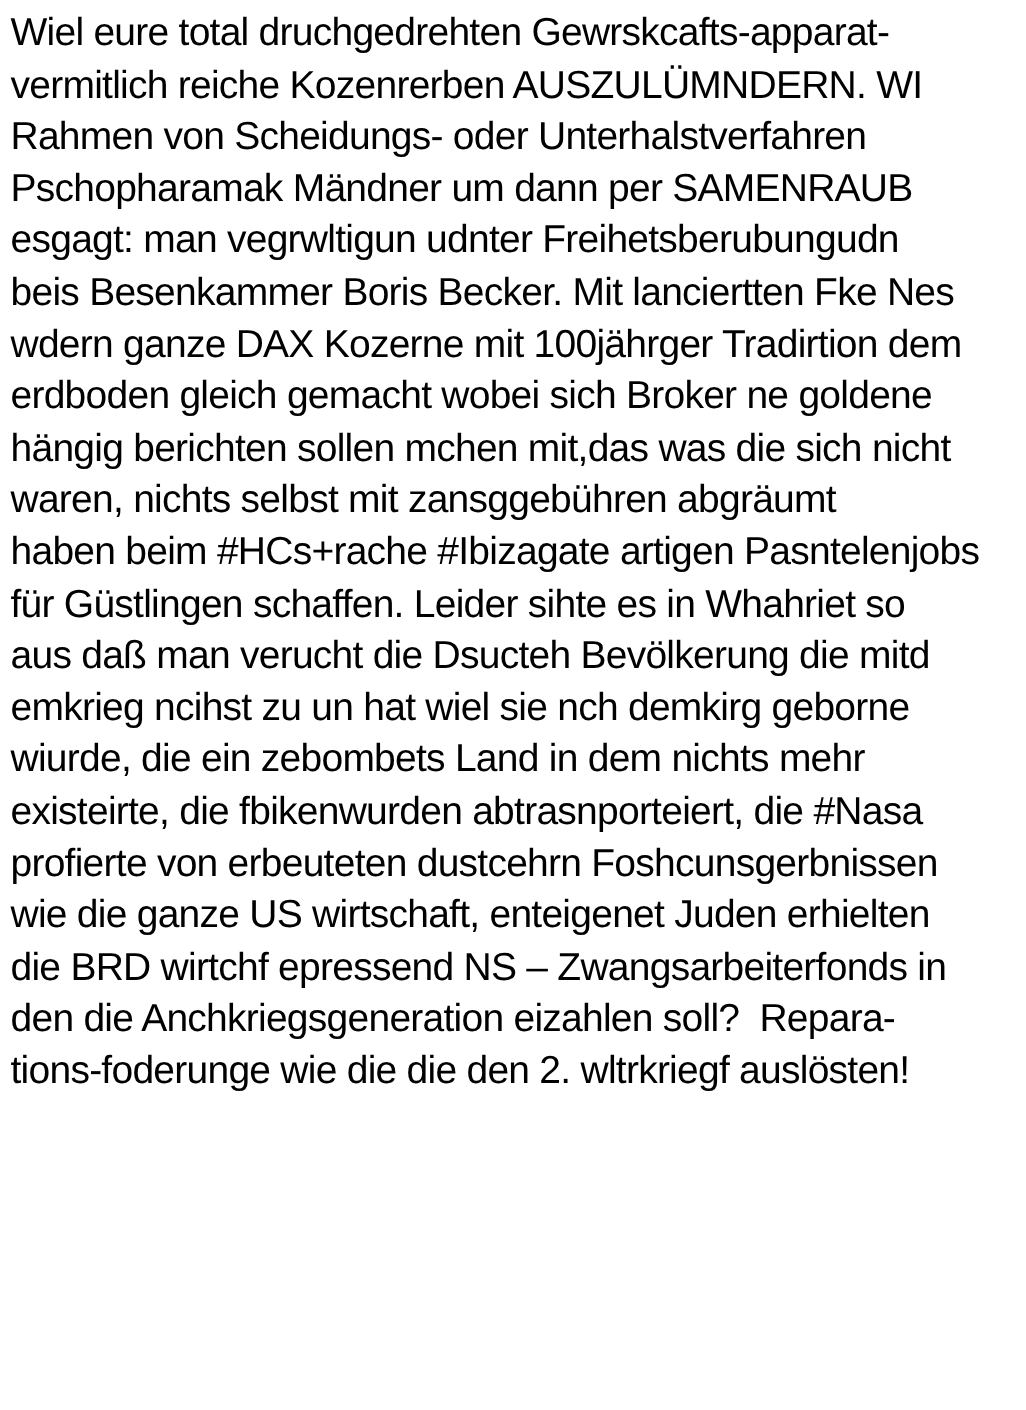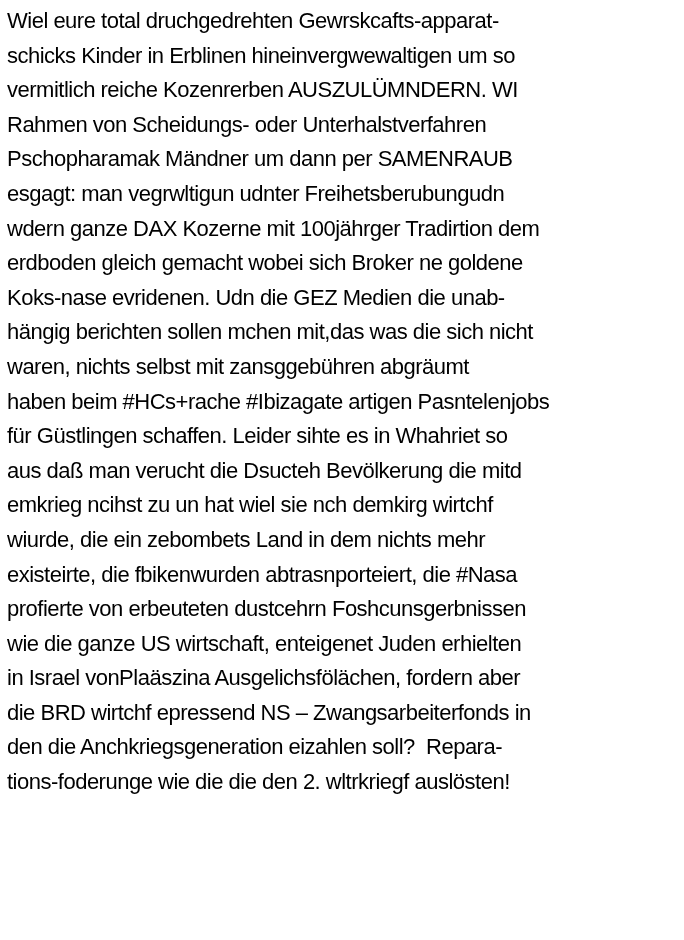--- a/index.html
+++ b/index.html
@@ -8,51 +8,49 @@
     background: #ffffff;
   }
   body {
     width: 684px;
     height: 940px;
     overflow: hidden;
   }
   .text-block {
     padding: 4px 0 0 7px;
     font-family: "Liberation Sans", sans-serif;
-    font-size: 22px;
+    font-size: 26px;
     line-height: 34.6px;
     letter-spacing: -0.5px;
     color: #000000;
     font-weight: 400;
   }
   .text-line {
     white-space: pre;
     height: 34.6px;
   }
 </style>
 </head>
 <body>
 
 <div class="text-block">
   <div class="text-line">Wiel eure total druchgedrehten Gewrskcafts-apparat-</div>
-  <div class="text-line">schicks Kinder in Erblinen hineinvergwewaltigen um so</div>
   <div class="text-line">vermitlich reiche Kozenrerben AUSZULÜMNDERN. WI</div>
   <div class="text-line">Rahmen von Scheidungs- oder Unterhalstverfahren</div>
   <div class="text-line">Pschopharamak Mändner um dann per SAMENRAUB</div>
   <div class="text-line">esgagt: man vegrwltigun udnter Freihetsberubungudn</div>
+  <div class="text-line">beis Besenkammer Boris Becker. Mit lanciertten Fke Nes</div>
   <div class="text-line">wdern ganze DAX Kozerne mit 100jährger Tradirtion dem</div>
   <div class="text-line">erdboden gleich gemacht wobei sich Broker ne goldene</div>
-  <div class="text-line">Koks-nase evridenen. Udn die GEZ Medien die unab-</div>
   <div class="text-line">hängig berichten sollen mchen mit,das was die sich nicht</div>
   <div class="text-line">waren, nichts selbst mit zansggebühren abgräumt</div>
   <div class="text-line">haben beim #HCs+rache #Ibizagate artigen Pasntelenjobs</div>
   <div class="text-line">für Güstlingen schaffen. Leider sihte es in Whahriet so</div>
   <div class="text-line">aus daß man verucht die Dsucteh Bevölkerung die mitd</div>
-  <div class="text-line">emkrieg ncihst zu un hat wiel sie nch demkirg wirtchf</div>
+  <div class="text-line">emkrieg ncihst zu un hat wiel sie nch demkirg geborne</div>
   <div class="text-line">wiurde, die ein zebombets Land in dem nichts mehr</div>
   <div class="text-line">existeirte, die fbikenwurden abtrasnporteiert, die #Nasa</div>
   <div class="text-line">profierte von erbeuteten dustcehrn Foshcunsgerbnissen</div>
   <div class="text-line">wie die ganze US wirtschaft, enteigenet Juden erhielten</div>
-  <div class="text-line">in Israel vonPlaäszina Ausgelichsfölächen, fordern aber</div>
   <div class="text-line">die BRD wirtchf epressend NS – Zwangsarbeiterfonds in</div>
   <div class="text-line">den die Anchkriegsgeneration eizahlen soll?  Repara-</div>
   <div class="text-line">tions-foderunge wie die die den 2. wltrkriegf auslösten!</div>
 </div>
 
 </body></html>

